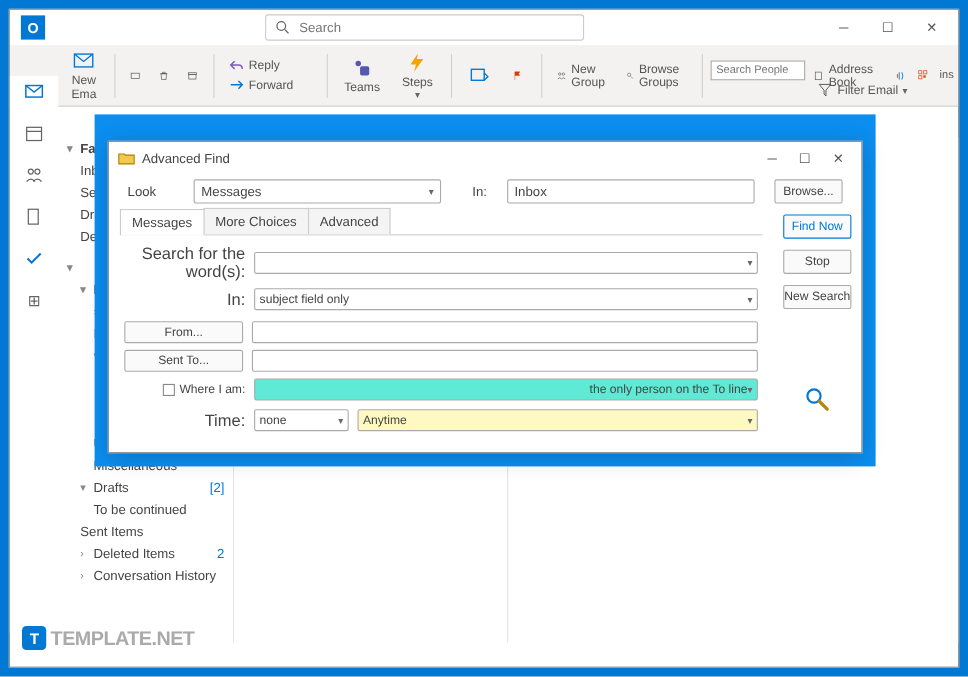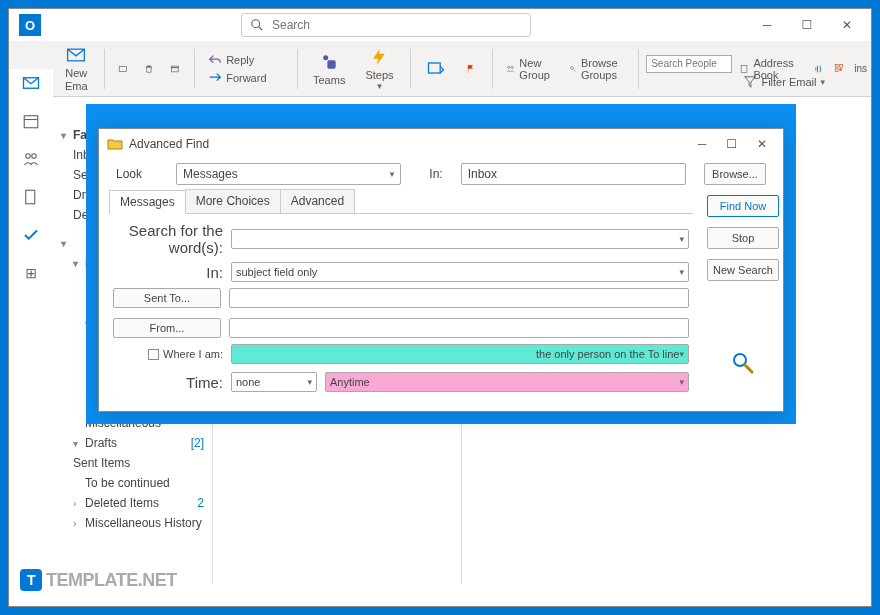--- a/index.html
+++ b/index.html
@@ -52,21 +52,21 @@
 
 .dialog-outer { position: absolute; left: 86px; top: 104px; width: 710px; height: 320px; background: #0b8ef0; }
 .dialog { position: absolute; left: 12px; top: 24px; right: 12px; bottom: 12px; background: #fff; border: 1px solid #888; box-shadow: 0 4px 20px rgba(0,0,0,0.2); display: flex; flex-direction: column; font-size: 12px; color: #444; }
 .dlg-title { height: 30px; display: flex; align-items: center; padding: 0 8px; }
 .dlg-title-icon { width: 16px; height: 16px; margin-right: 6px; }
 .dlg-win { margin-left: auto; display: flex; gap: 20px; padding-right: 8px; color: #555; }
 .dlg-row { display: flex; align-items: center; padding: 4px 17px; gap: 18px; }
 .dlg-lbl { width: 42px; text-align: left; }
 .dlg-select { flex: 1; height: 22px; border: 1px solid #aaa; border-radius: 2px; padding: 0 6px; display: flex; align-items: center; justify-content: space-between; background: #fff; font-size: 12px; }
 .dlg-btn { width: 62px; height: 22px; border: 1px solid #aaa; border-radius: 2px; background: #fafafa; font-size: 11px; display: flex; align-items: center; justify-content: center; }
-.dlg-btn.wide { width: 72px; }
+.dlg-btn.wide { width: 62px; }
 .dlg-btn.primary { border: 1px solid #0078d4; color: #0078d4; }
 .dlg-body { display: flex; flex: 1; }
 .dlg-left { flex: 1; padding: 0 10px; }
 .dlg-right { width: 80px; padding: 6px 10px; display: flex; flex-direction: column; gap: 10px; align-items: center; }
 .dlg-tabs { display: flex; border-bottom: 1px solid #ccc; }
 .dlg-tab { padding: 4px 10px; font-size: 12px; border: 1px solid #ccc; border-bottom: none; margin-right: -1px; background: #f4f4f4; }
 .dlg-tab.active { background: #fff; border-bottom: 1px solid #fff; position: relative; top: 1px; }
 .dlg-form { padding: 8px 4px; }
 .form-row { display: flex; align-items: center; gap: 8px; margin-bottom: 6px; }
 .form-lbl { width: 110px; text-align: right; font-size: 15px; }
@@ -294,34 +294,34 @@
           <span>Un</span>
         </div>
       <div class="folder-row sub2">
           <span>Miscellaneous</span>
         </div>
       <div class="folder-row sub">
           <span class="chev">▾</span>
           <span>Drafts</span>
           <span class="folder-count">[2]</span>
         </div>
+      <div class="folder-row sub2">
+          <span>To be continued</span>
+        </div>
       <div class="folder-row sub">
           <span>Sent Items</span>
-        </div>
-      <div class="folder-row sub2">
-          <span>To be continued</span>
         </div>
       <div class="folder-row sub">
           <span class="chev">›</span>
           <span>Deleted Items</span>
           <span class="folder-count">2</span>
         </div>
       <div class="folder-row sub">
           <span class="chev">›</span>
-          <span>Miscellaneous History</span>
+          <span>Conversation History</span>
         </div>
     </div>
     <div class="content"></div>
     <div class="reading"></div>
   </div>
 
 
 </div>
 
 <div class="dialog-outer">
@@ -366,45 +366,45 @@
                 <span class="caret">▾</span>
               </div>
           </div>
           <div class="form-row">
             <span class="form-lbl">In:</span>
             <div class="form-input drop">
                 <span>subject field only</span>
                 <span class="caret">▾</span>
               </div>
           </div>
+          <div class="form-row" style="margin-top:10px;">
+            <div class="form-btn">From...</div>
+            <div class="form-input"></div>
+          </div>
           <div class="form-row">
             <div class="form-btn">Sent To...</div>
-            <div class="form-input"></div>
-          </div>
-          <div class="form-row" style="margin-top:10px;">
-            <div class="form-btn">From...</div>
             <div class="form-input"></div>
           </div>
           <div class="form-row">
             <div class="form-check">
                 <span style="width:11px;height:11px;border:1px solid #888;display:inline-block;"></span>
                 <span>Where I am:</span>
               </div>
             <div class="form-input drop" style="background:#5eead4;justify-content:flex-end;">
                 <span>the only person on the To line</span>
                 <span class="caret">▾</span>
               </div>
           </div>
           <div class="form-row" style="margin-top:8px;">
             <span class="form-lbl">Time:</span>
             <div class="form-input drop short">
                 <span>none</span>
                 <span class="caret">▾</span>
               </div>
-            <div class="form-input drop" style="background:#f9a8d4;">
+            <div class="form-input drop" style="background:#fef9c3;">
                 <span>Anytime</span>
                 <span class="caret">▾</span>
               </div>
           </div>
         </div>
       </div>
       <div class="dlg-right">
         <div class="dlg-btn wide primary">
             <span>Find Now</span>
           </div>

